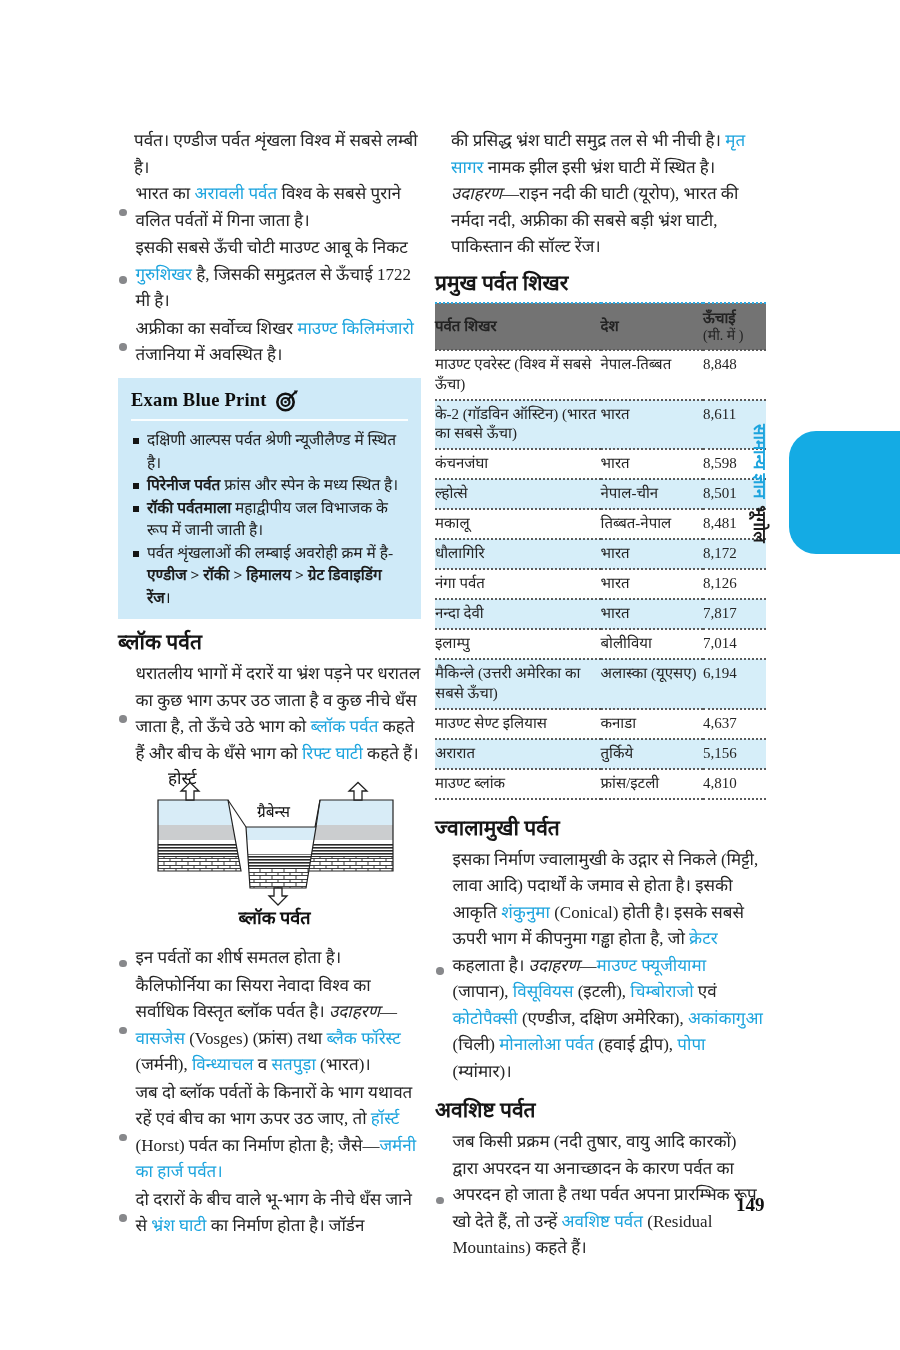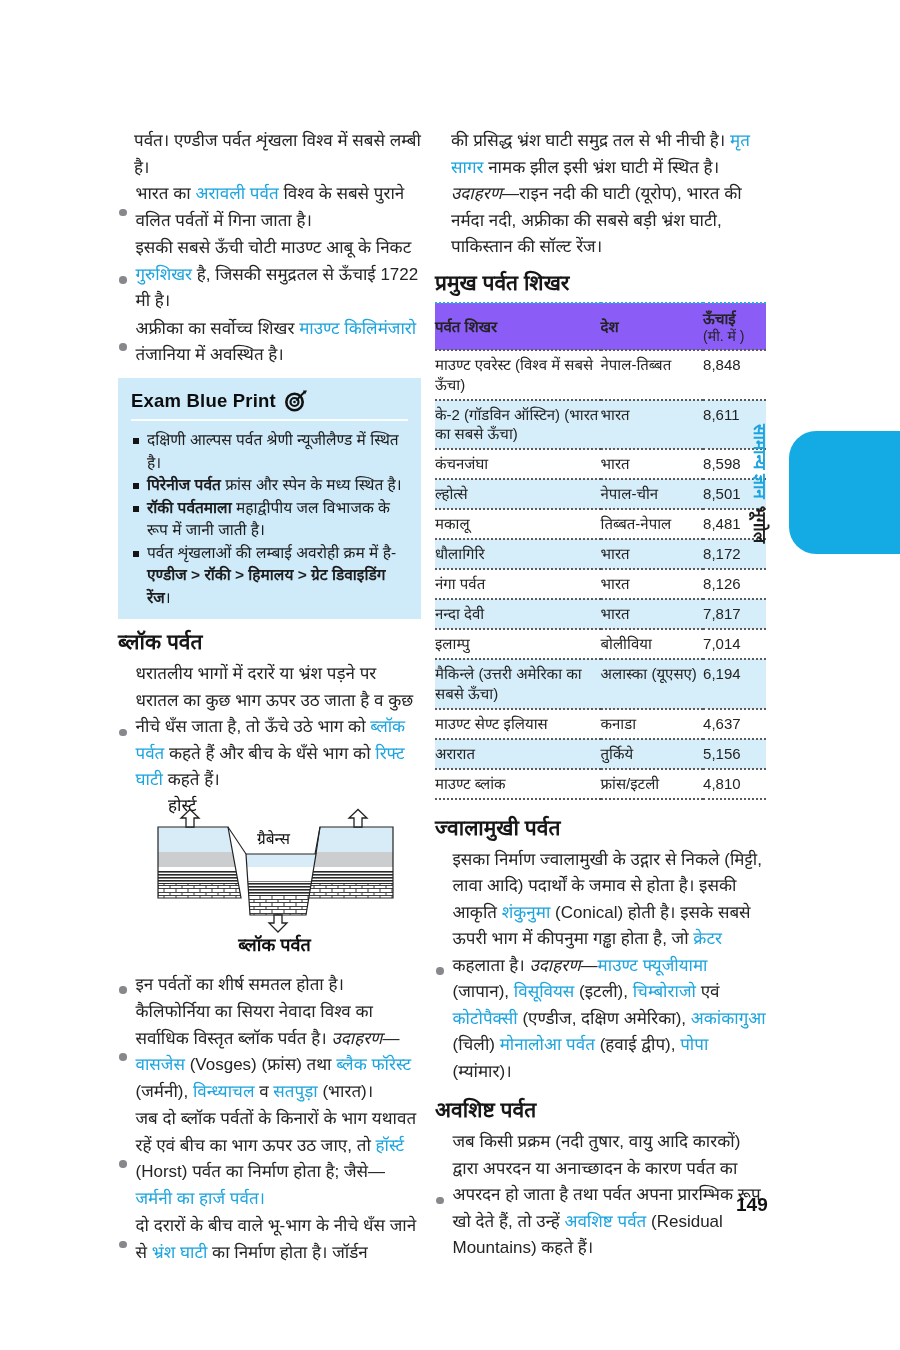--- a/index.html
+++ b/index.html
@@ -1,18 +1,18 @@
 <!DOCTYPE html>
 <html><head>
 <meta charset="utf-8">
 <style>
   html,body{margin:0;padding:0;background:#fff;}
   .sheet{
     position:relative;width:900px;height:1350px;background:#ffffff;
-    font-family:Liberation Sans, sans-serif;color:#222;
+    font-family:Liberation Serif, serif;color:#222;
     outline:1px solid #d9d9d9;overflow:hidden;
   }
   .col{position:absolute;top:128px;}
   .col-left{left:118px;width:303px;}
   .col-right{left:435px;width:331px;}
   p{margin:0;}
   .para{font-size:17px;line-height:26.5px;color:#242424;}
   .indent{padding-left:16px;}
   .hl{color:#1CA4DE;}
   .b{font-weight:bold;}
@@ -36,21 +36,21 @@
   .dg-caption{position:absolute;left:10px;right:0;top:134px;text-align:center;font-weight:bold;font-size:18px;color:#111;}
   
   .tbl-wrap{margin-top:3px;}
   table.peaks{width:100%;border-collapse:collapse;}
   table.peaks th,table.peaks td{
     text-align:left;vertical-align:top;font-size:15px;line-height:19.5px;
     padding:4px 2px 4.5px 0;color:#232323;border-bottom:2px dotted #5a5a5a;
   }
   table.peaks th{vertical-align:middle;font-weight:bold;border-top:2px dotted #2aa7e0;padding-top:5px;padding-bottom:5px;}
   table.peaks thead tr,{background:#d6eef9;}
-  table.peaks thead tr{background:#8b5cf6;}
+  table.peaks thead tr{background:#737373;}
   table.peaks tbody tr:nth-child(even){background:#d6eef9;}
   td.h-num{white-space:nowrap;}
   .unit{display:block;font-weight:normal;font-size:14px;line-height:16px;}
   col.c1{width:50%;}col.c2{width:31%;}col.c3{width:19%;}
   
   .pagenum{position:absolute;left:736px;top:1194px;font-size:19px;font-weight:bold;color:#111;}
   
   .side-label{
     position:absolute;left:770px;top:424px;width:150px;
     transform:rotate(90deg);transform-origin:0 0;

